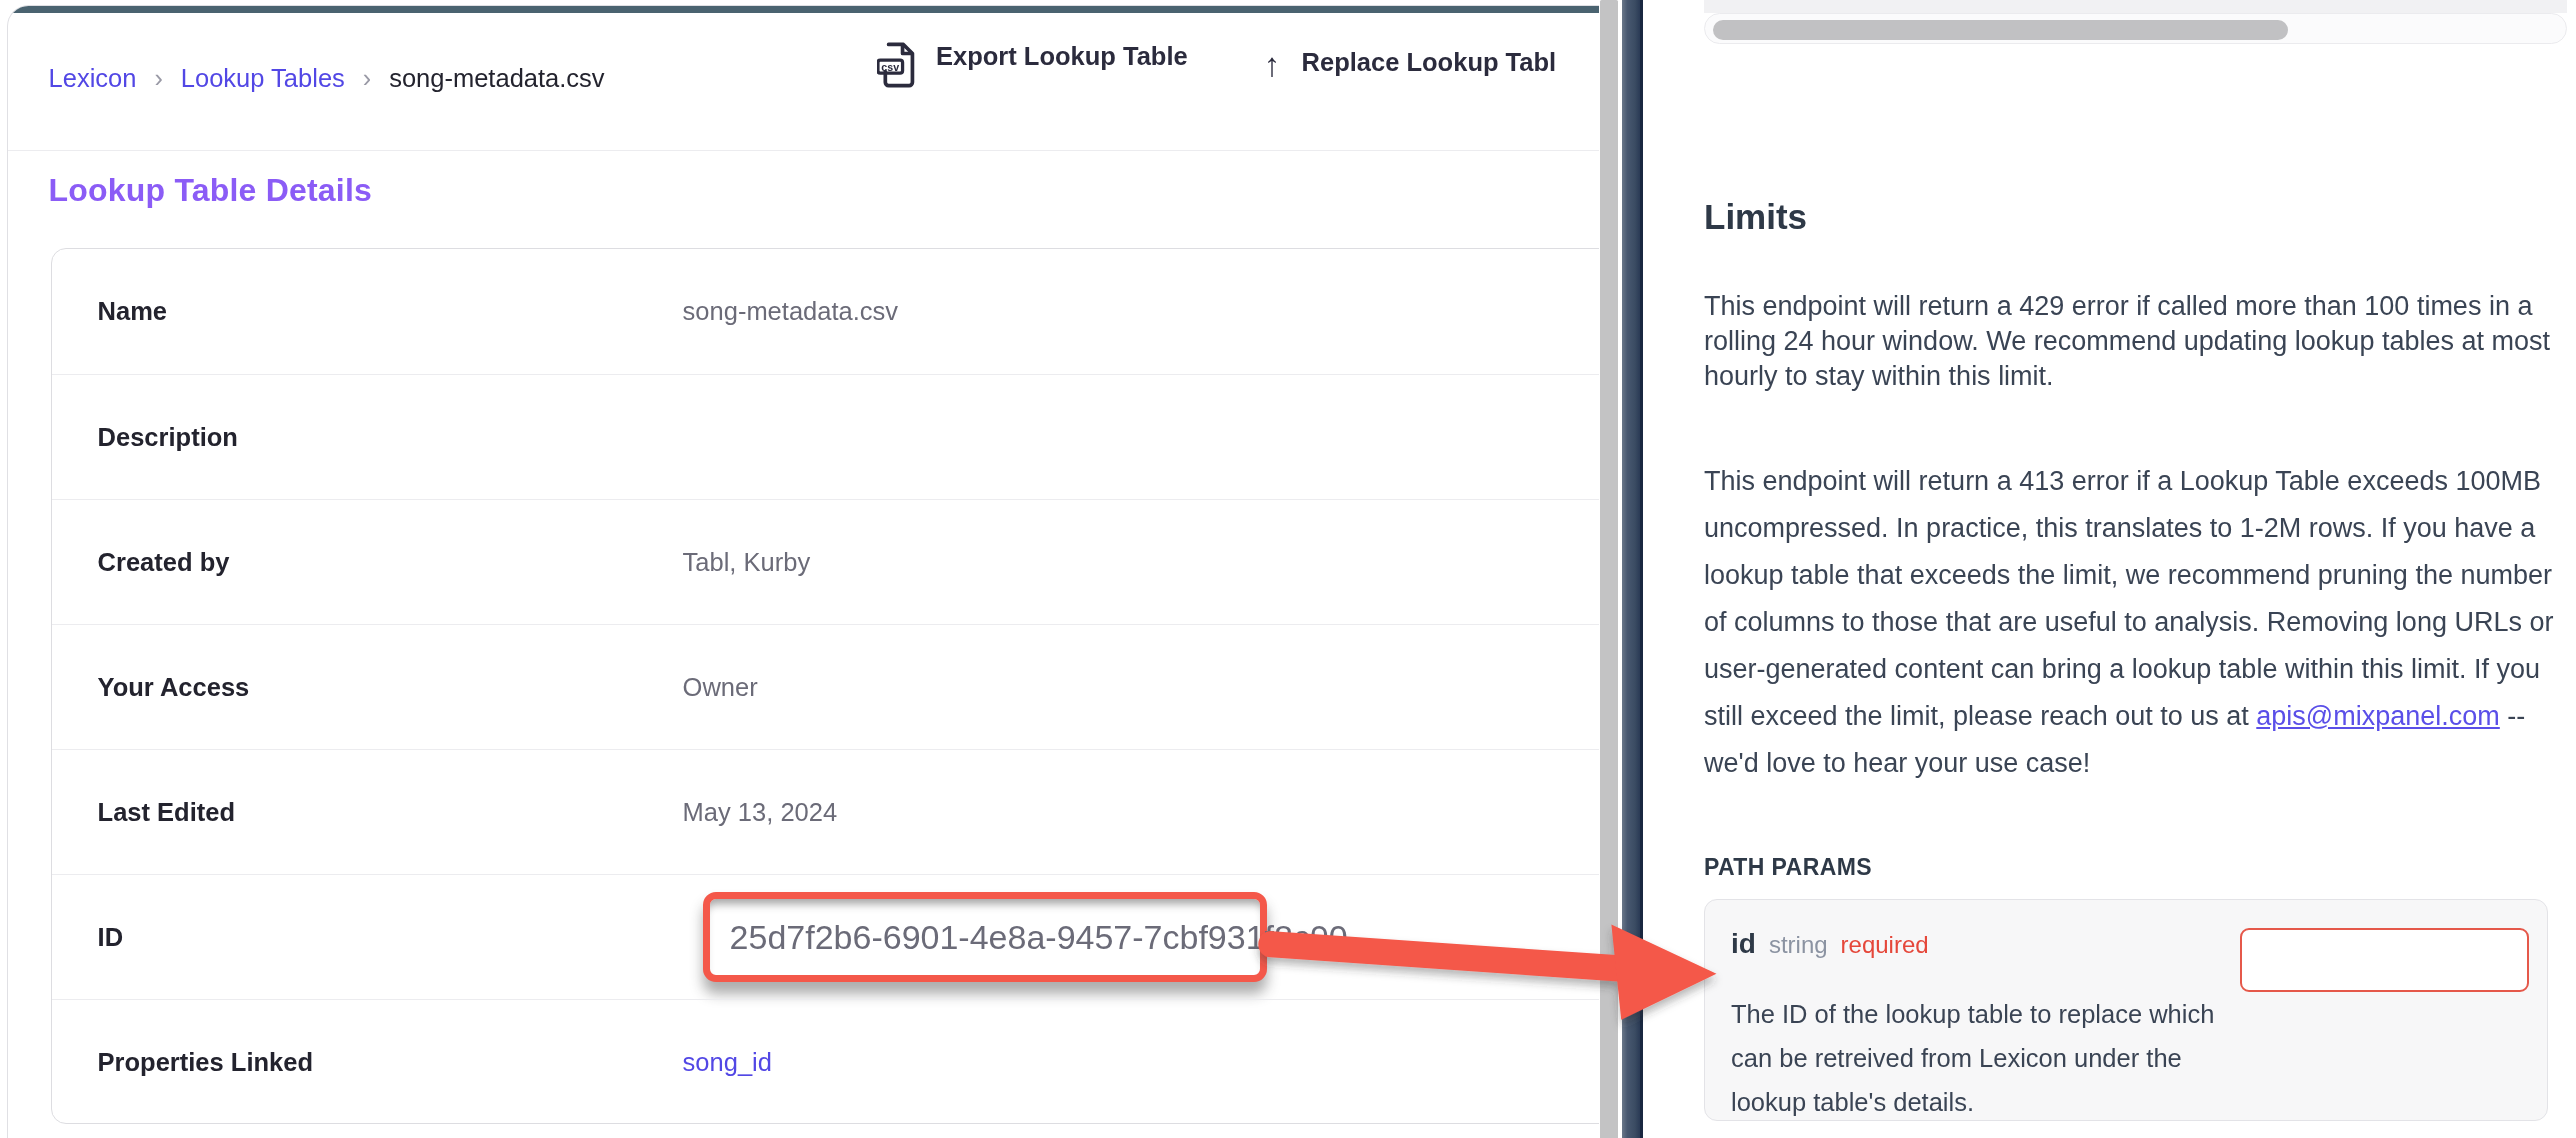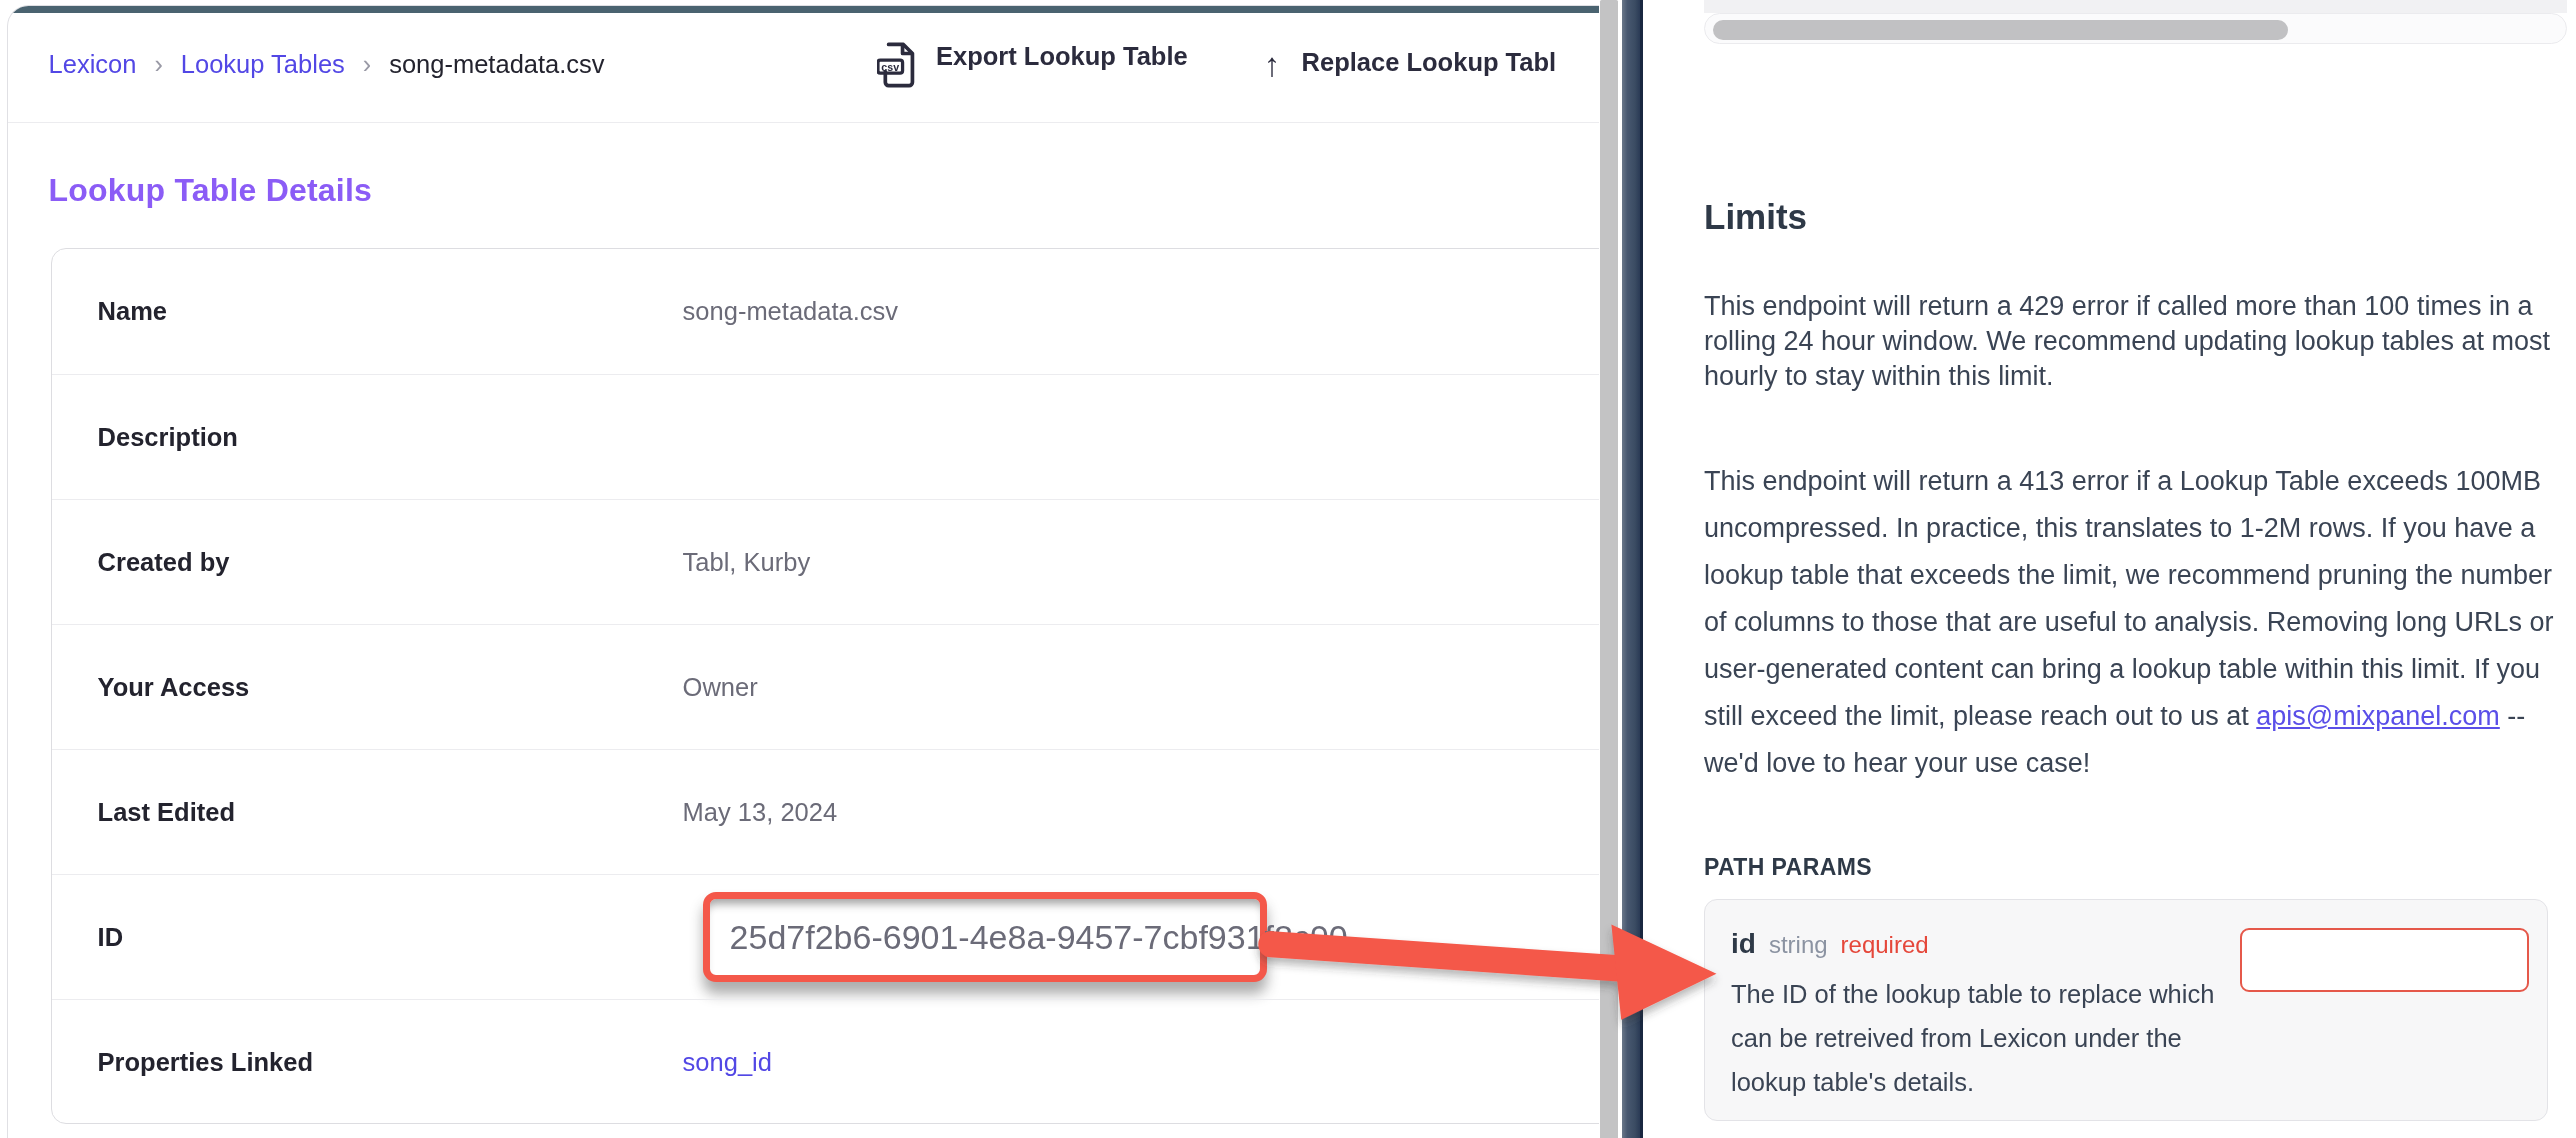--- a/index.html
+++ b/index.html
@@ -16,21 +16,21 @@
     position:absolute; left:6.6px; top:5px; width:1592px; height:1134px;
     background:#fff;
     border:0.8px solid #e0e0e4; border-right:none; border-bottom:none;
     border-top-left-radius:21.4px;
     overflow:hidden;
   }
   .top-edge {
     position:absolute; top:0; left:0; right:0; height:7.4px; background:#4a6370;
   }
   .crumb-bar {
-    position:absolute; top:0; left:0; right:0; height:117px;
+    position:absolute; top:0; left:0; right:0; height:145px;
     border-bottom:1.6px solid #ececef;
     display:flex; align-items:center;
   }
   .breadcrumb { display:flex; align-items:center; gap:18px; margin-left:41px; font-size:25.5px; }
   .crumb-link { color:#5247e5; cursor:pointer; }
   .crumb-sep  { color:#9a9aa6; font-size:25px; }
   .crumb-current { color:#23232e; }
 
   .toolbar {
     position:absolute; left:869px; top:0; height:117px;
@@ -120,21 +120,21 @@
   }
   .param-head { display:flex; align-items:baseline; gap:13px; }
   .param-name { font-size:28px; font-weight:700; color:#2e3947; }
   .param-type { font-size:24px; color:#8b93a2; }
   .param-required { font-size:24px; color:#e5473a; }
   .param-input {
     position:absolute; top:28px; right:18px; width:289px; height:64px;
     background:#fff; border:2.5px solid #e5584a; border-radius:9px; cursor:text;
   }
   .param-desc {
-    margin-top:12px; width:501px;
+    margin-top:32px; width:501px;
     font-size:25.5px; line-height:44px; color:#3a4454;
   }
 
   
   .anno-arrow {
     position:absolute; left:1232px; top:895px; width:542px; height:156px;
     z-index:20; pointer-events:none;
   }
 </style>
 </head>

